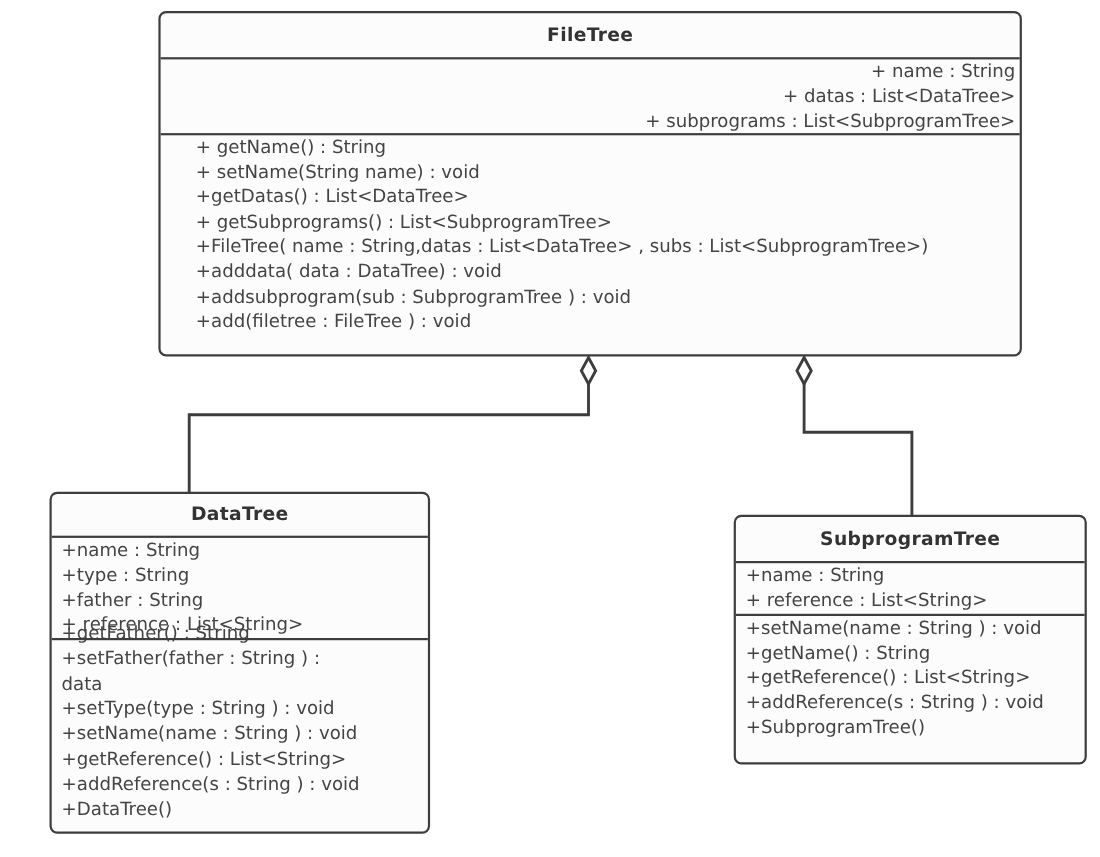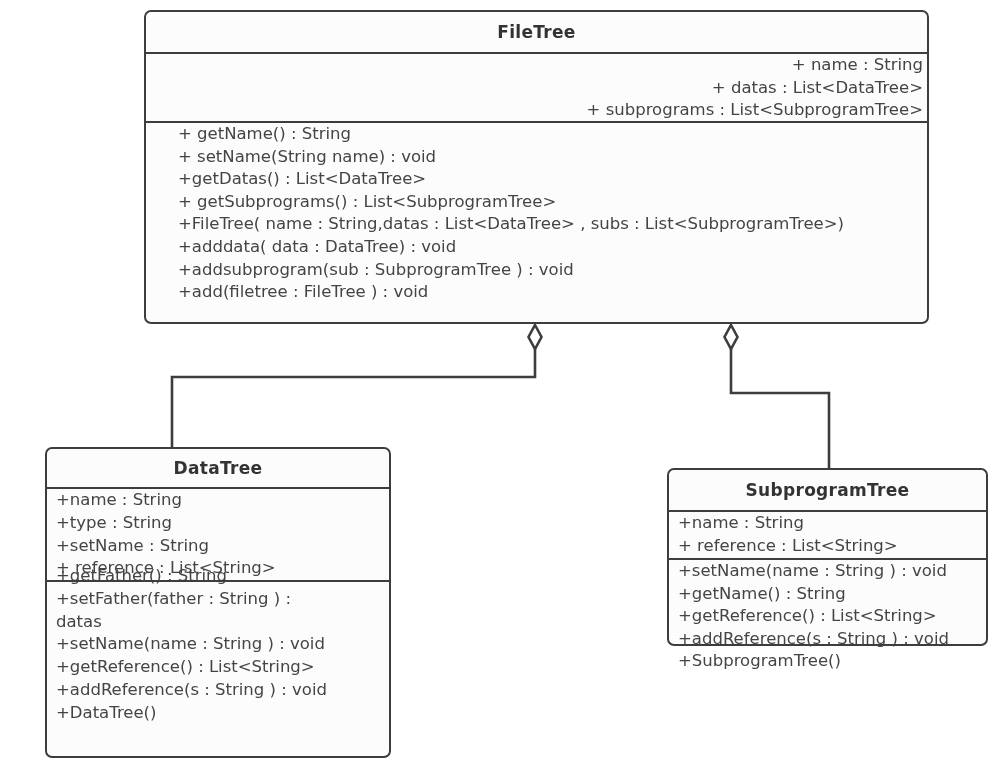--- a/index.html
+++ b/index.html
@@ -131,21 +131,21 @@
   #class-datatree .member {
     font-size: 16.5px;
     line-height: 22.8px;
   }
 
   
   #class-subprogramtree {
     left: 667px;
     top: 468px;
     width: 321px;
-    height: 178px;
+    height: 227px;
   }
   #class-subprogramtree .class-title {
     font-size: 17px;
     line-height: 40px;
     height: 40px;
   }
   #class-subprogramtree .divider-1 { top: 40px; }
   #class-subprogramtree .divider-2 { top: 88px; }
   #class-subprogramtree .compartment-attrs {
     top: 42px;
@@ -197,27 +197,28 @@
     </div>
   </div>
 
   <div class="uml-class overflowing" id="class-datatree">
     <div class="class-title">DataTree</div>
     <div class="divider divider-1"></div>
     <div class="divider divider-2"></div>
     <div class="compartment compartment-attrs">
       <div class="member">+name : String</div>
       <div class="member">+type : String</div>
-      <div class="member">+setName : String</div>
+      <div class="member">+father : String</div>
       <div class="member">+ reference : List&lt;String&gt;</div>
     </div>
     <div class="compartment compartment-ops">
       <div class="member">+getFather() : String</div>
       <div class="member">+setFather(father : String ) :</div>
-      <div class="member">datas</div>
+      <div class="member">data</div>
+      <div class="member">+setType(type : String ) : void</div>
       <div class="member">+setName(name : String ) : void</div>
       <div class="member">+getReference() : List&lt;String&gt;</div>
       <div class="member">+addReference(s : String ) : void</div>
       <div class="member">+DataTree()</div>
     </div>
   </div>
 
   <div class="uml-class" id="class-subprogramtree">
     <div class="class-title">SubprogramTree</div>
     <div class="divider divider-1"></div>

